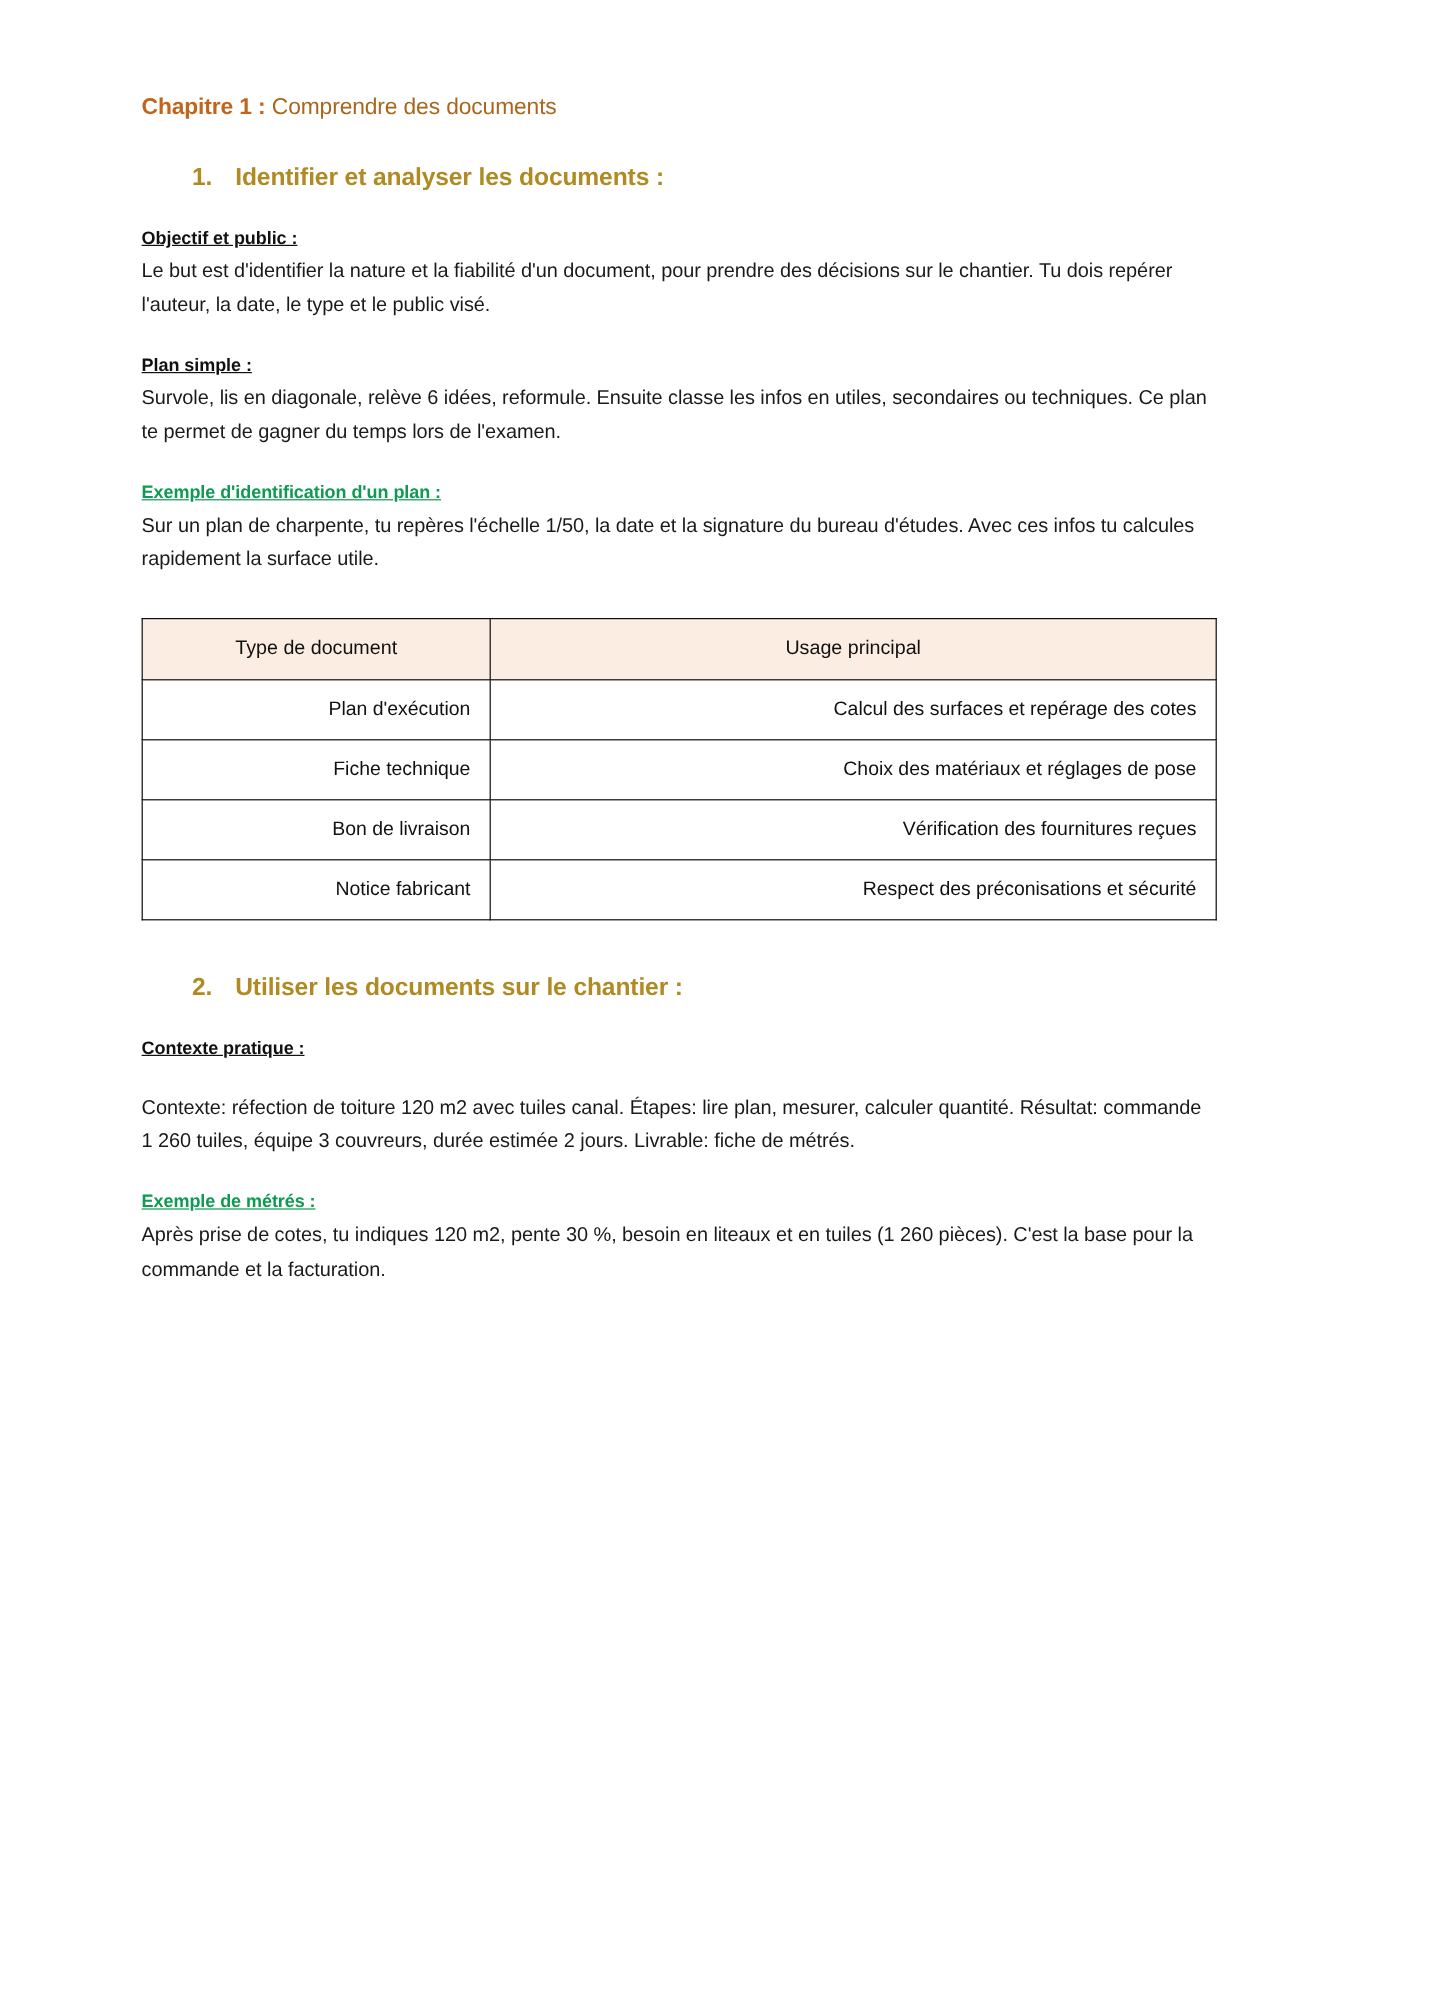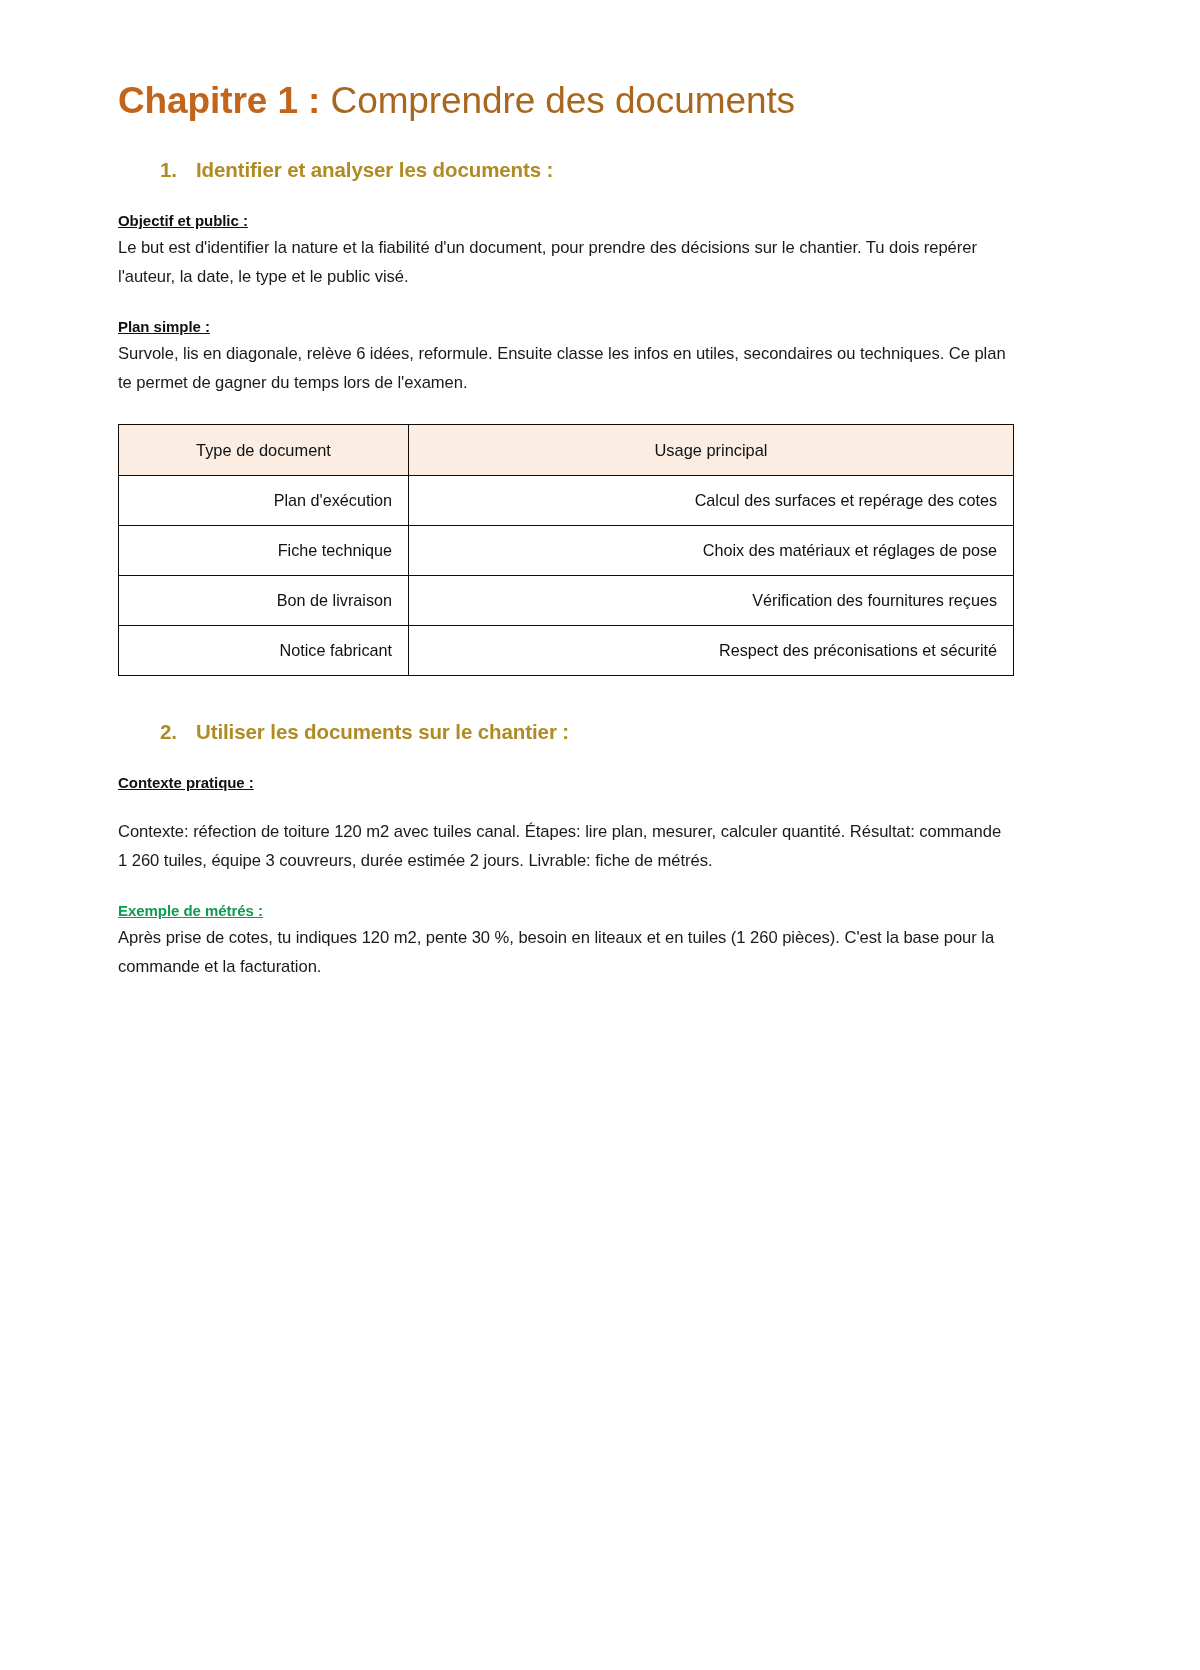--- a/index.html
+++ b/index.html
@@ -21,21 +21,21 @@
     position: relative;
     width: 1200px;
     height: 1670px;
     background: #ffffff;
     box-sizing: border-box;
     padding: 78px 180px 0 118px;
   }
 
   
   .chapter-title {
-    font-size: 37px;
+    font-size: 19px;
     line-height: 1.25;
     margin: 0 0 34px 0;
     letter-spacing: -0.1px;
     white-space: nowrap;
   }
   .chapter-title .chapter-label {
     font-weight: 700;
     color: #C2651B;
   }
   .chapter-title .chapter-name {
@@ -140,20 +140,24 @@
     <p class="block-title">Objectif et public :</p>
     <p class="block-body">Le but est d'identifier la nature et la fiabilité d'un document, pour prendre des décisions sur le chantier. Tu dois repérer l'auteur, la date, le type et le public visé.</p>
   </div>
 
   <div class="block">
     <p class="block-title">Plan simple :</p>
     <p class="block-body">Survole, lis en diagonale, relève 6 idées, reformule. Ensuite classe les infos en utiles, secondaires ou techniques. Ce plan te permet de gagner du temps lors de l'examen.</p>
   </div>
 
 
+  <div class="block gap-before-table">
+    <p class="block-title green">Exemple d'identification d'un plan :</p>
+    <p class="block-body">Sur un plan de charpente, tu repères l'échelle 1/50, la date et la signature du bureau d'études. Avec ces infos tu calcules rapidement la surface utile.</p>
+  </div>
 
   <table class="doc-table">
     <colgroup>
       <col class="col-type">
       <col class="col-usage">
     </colgroup>
     <thead>
       <tr>
         <th>Type de document</th>
         <th>Usage principal</th>

